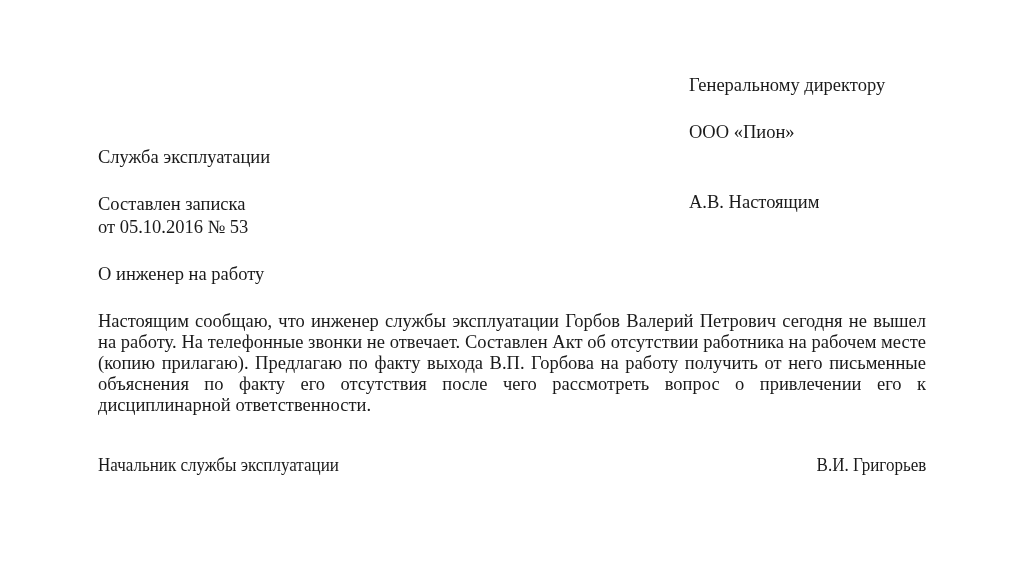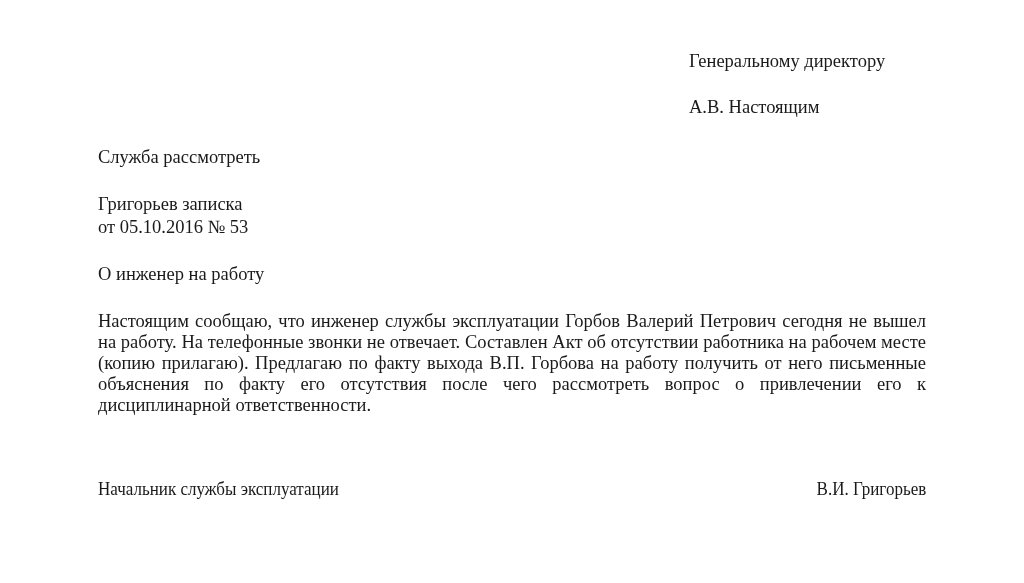--- a/index.html
+++ b/index.html
@@ -16,21 +16,21 @@
       color: #1a1a1a;
       font-size: 18.5px;
       line-height: 23px;
     }
     .addressee {
       position: absolute;
       left: 689px;
       top: 50px;
       width: 320px;
     }
-    .addressee .line { white-space: nowrap; height: 23px; }
+    .addressee .line { white-space: nowrap; height: 23px; margin-top: 24px; }
     .addressee .gap { height: 23px; }
     .left-block {
       position: absolute;
       left: 98px;
       top: 146px;
       width: 830px;
     }
     .line { white-space: nowrap; height: 23px; }
     .gap { height: 24px; }
     .body-text {
@@ -38,21 +38,21 @@
       left: 98px;
       top: 311px;
       width: 828px;
       text-align: justify;
       text-align-last: left;
       line-height: 21px;
     }
     .signature {
       position: absolute;
       left: 98px;
-      top: 478px;
+      top: 454px;
       width: 828px;
       height: 24px;
     }
     .signature .position {
       position: absolute;
       left: 0;
       top: 0;
       white-space: nowrap;
       transform: scaleX(0.92);
       transform-origin: left top;
@@ -64,28 +64,29 @@
       white-space: nowrap;
       transform: scaleX(0.92);
       transform-origin: right top;
     }
   </style>
 </head>
 <body>
 
 <div class="addressee">
   <div class="line">Генеральному директору</div>
+  <div class="line">ООО «Пион»</div>
   <div class="gap"></div>
   <div class="line">А.В. Настоящим</div>
 </div>
 
 <div class="left-block">
-  <div class="line">Служба рассмотреть</div>
+  <div class="line">Служба эксплуатации</div>
   <div class="gap"></div>
-  <div class="line">Григорьев записка</div>
+  <div class="line">Составлен записка</div>
   <div class="line">от 05.10.2016 № 53</div>
   <div class="gap"></div>
   <div class="line">О инженер на работу</div>
 </div>
 
 <div class="body-text">Настоящим сообщаю, что инженер службы эксплуатации Горбов Валерий Петрович сегодня не вышел на работу. На телефонные звонки не отвечает. Составлен Акт об отсутствии работника на рабочем месте (копию прилагаю). Предлагаю по факту выхода В.П. Горбова на работу получить от него письменные объяснения по факту его отсутствия после чего рассмотреть вопрос о привлечении его к дисциплинарной ответственности.</div>
 
 <div class="signature">
   <span class="position">Начальник службы эксплуатации</span>
   <span class="signer">В.И. Григорьев</span>

